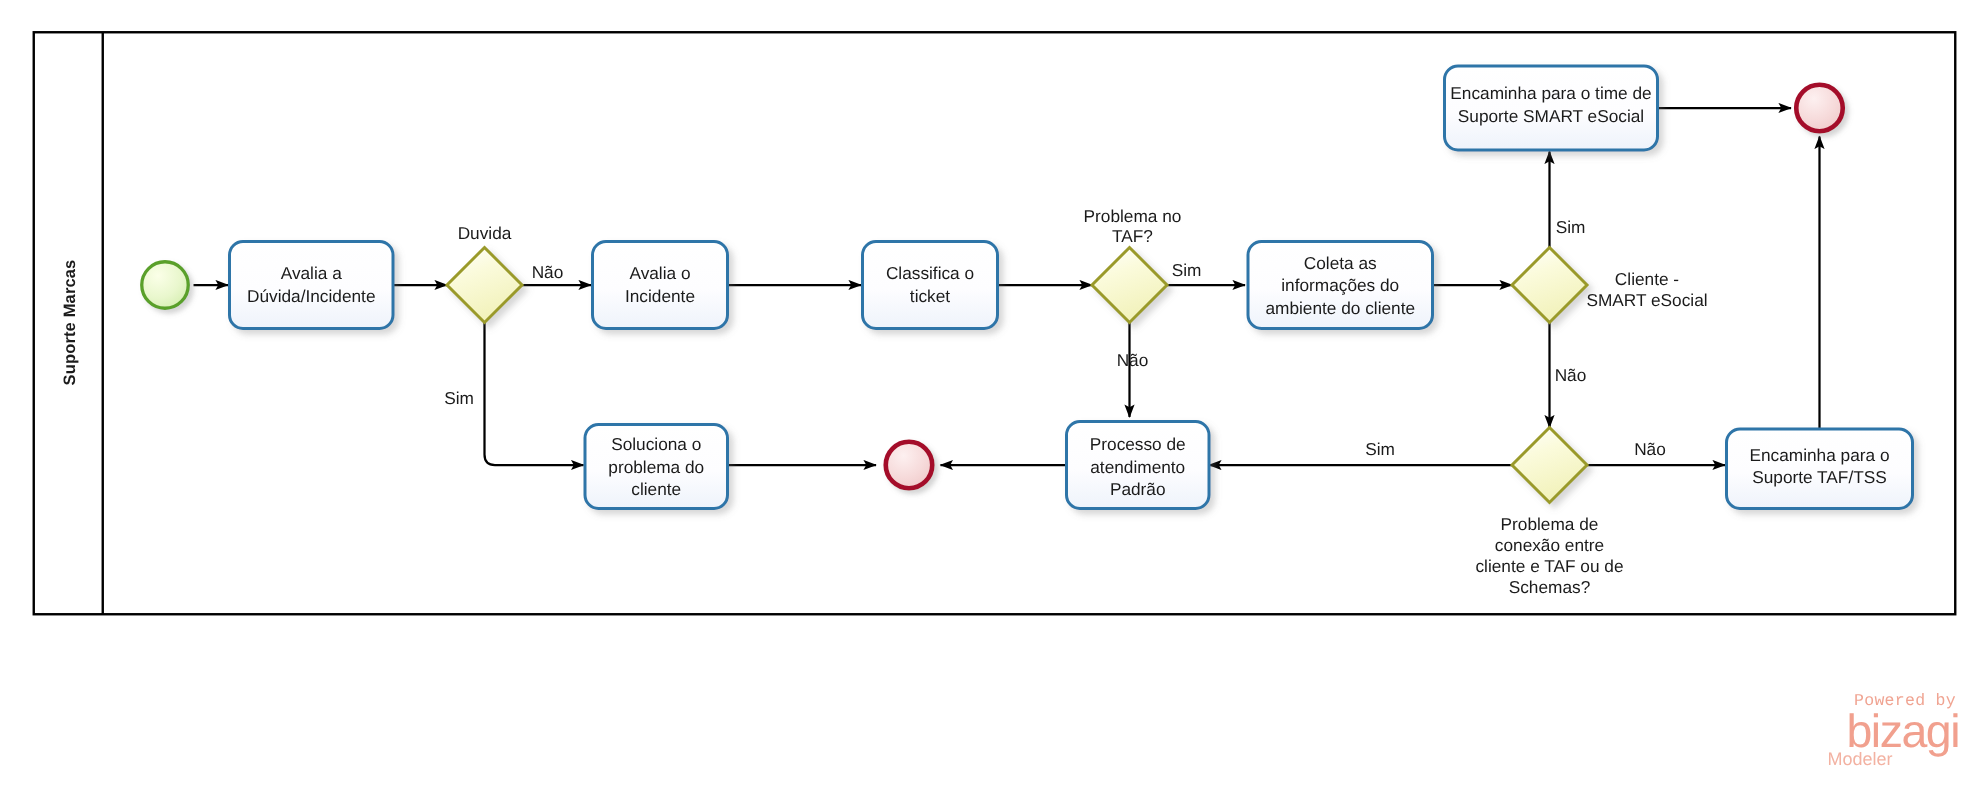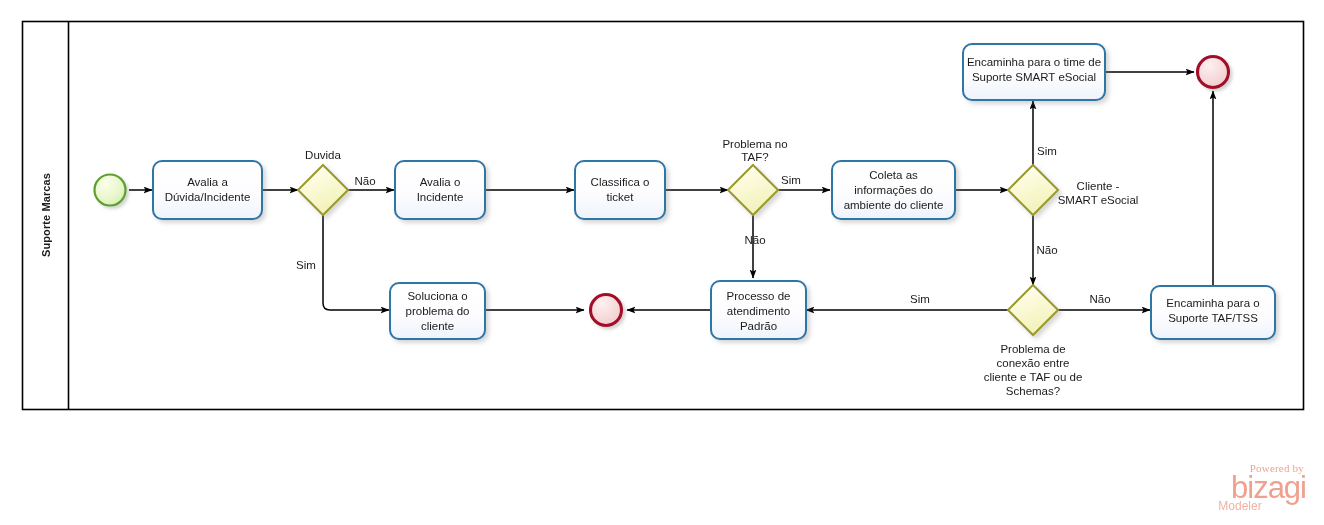--- a/index.html
+++ b/index.html
@@ -31,21 +31,21 @@
   }
   
   #bizagi-logo{
     position:absolute;right:18px;bottom:8px;
     width:132px;height:54px;
     text-align:right;
     line-height:1;
     user-select:none;
   }
   #bizagi-logo .pw{
-    font-family:Liberation Serif, serif;
+    font-family:Liberation Mono, monospace;
     font-size:11px;color:#f0a492;letter-spacing:.2px;
     display:block;margin-right:2px;
   }
   #bizagi-logo .bz{
     font-family:"Liberation Sans",sans-serif;
     font-size:31px;font-weight:normal;color:#f1a08e;
     display:block;letter-spacing:-1px;margin-top:-2px;
   }
   #bizagi-logo .md{
     font-family:"Liberation Sans",sans-serif;

